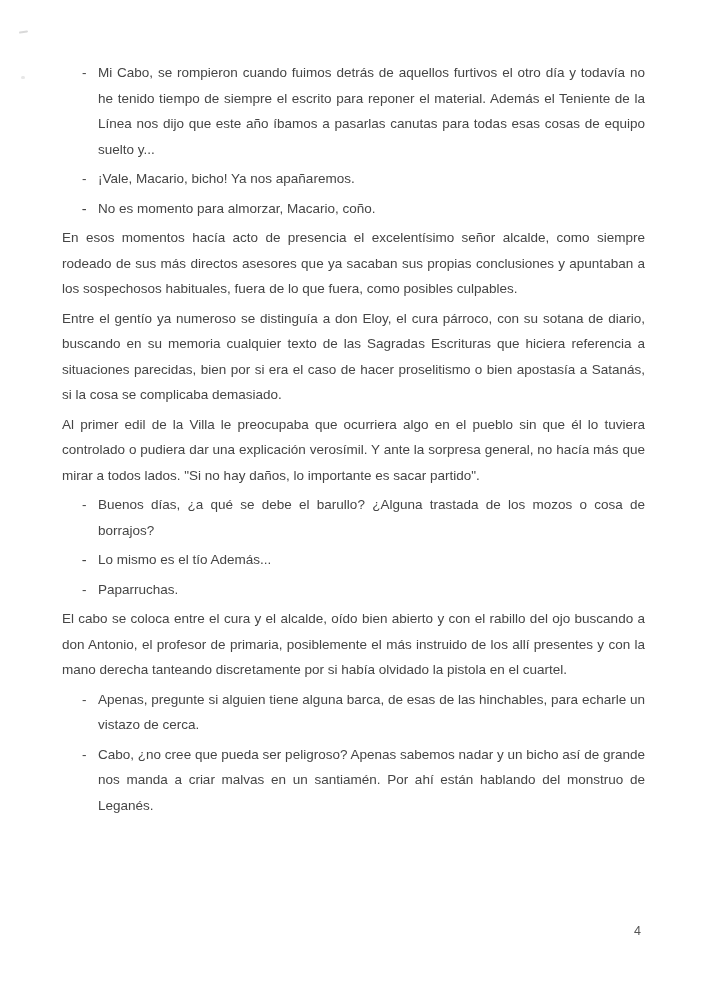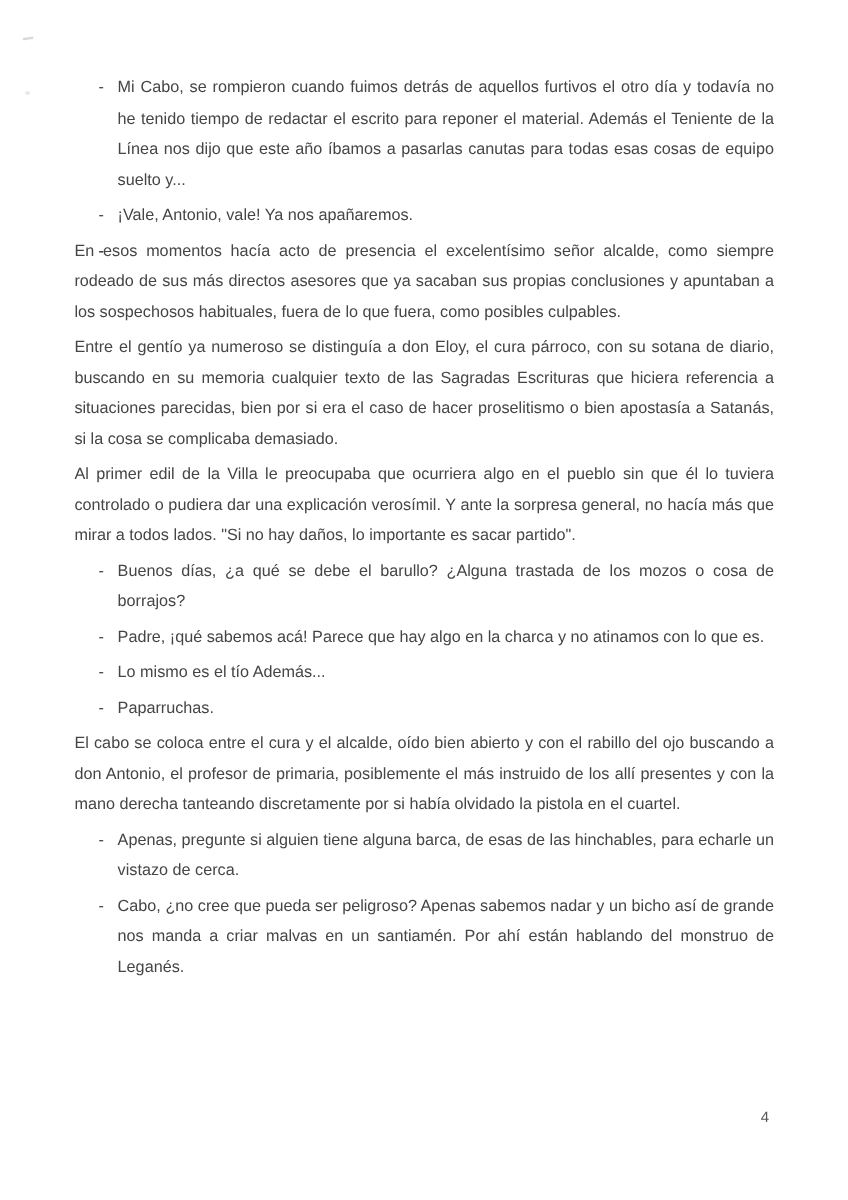--- a/index.html
+++ b/index.html
@@ -65,29 +65,29 @@
     opacity: 0.45;
   }
 </style>
 </head>
 <body>
 
 <div class="sheet">
   <span class="scan-artifact a1"></span>
   <span class="scan-artifact a2"></span>
   <main class="content">
-      <div class="block dialogue"><span class="dash">-</span><span class="text">Mi Cabo, se rompieron cuando fuimos detrás de aquellos furtivos el otro día y todavía no he tenido tiempo de redactar el escrito para reponer el material. Además el Teniente de la Línea nos dijo que este año íbamos a pasarlas canutas para todas esas cosas de equipo suelto y...</span></div>
-      <div class="block dialogue"><span class="dash">-</span><span class="text">¡Vale, Antonio, vale! Ya nos apañaremos.</span></div>
+      <div class="block dialogue"><span class="dash">-</span><span class="text">Mi Cabo, se rompieron cuando fuimos detrás de aquellos furtivos el otro día y todavía no he tenido tiempo de siempre el escrito para reponer el material. Además el Teniente de la Línea nos dijo que este año íbamos a pasarlas canutas para todas esas cosas de equipo suelto y...</span></div>
+      <div class="block dialogue"><span class="dash">-</span><span class="text">¡Vale, Macario, bicho! Ya nos apañaremos.</span></div>
       <div class="block dialogue"><span class="dash">-</span></div>
-      <div class="block dialogue"><span class="dash">-</span></div>
+      <div class="block dialogue"><span class="dash">-</span><span class="text">No es momento para almorzar, Macario, coño.</span></div>
       <div class="block paragraph"><span class="text">En esos momentos hacía acto de presencia el excelentísimo señor alcalde, como siempre rodeado de sus más directos asesores que ya sacaban sus propias conclusiones y apuntaban a los sospechosos habituales, fuera de lo que fuera, como posibles culpables.</span></div>
       <div class="block paragraph"><span class="text">Entre el gentío ya numeroso se distinguía a don Eloy, el cura párroco, con su sotana de diario, buscando en su memoria cualquier texto de las Sagradas Escrituras que hiciera referencia a situaciones parecidas, bien por si era el caso de hacer proselitismo o bien apostasía a Satanás, si la cosa se complicaba demasiado.</span></div>
       <div class="block paragraph"><span class="text">Al primer edil de la Villa le preocupaba que ocurriera algo en el pueblo sin que él lo tuviera controlado o pudiera dar una explicación verosímil. Y ante la sorpresa general, no hacía más que mirar a todos lados. "Si no hay daños, lo importante es sacar partido".</span></div>
       <div class="block dialogue"><span class="dash">-</span><span class="text">Buenos días, ¿a qué se debe el barullo? ¿Alguna trastada de los mozos o cosa de borrajos?</span></div>
-      <div class="block dialogue"><span class="dash">-</span><span class="text">Padre, ¡qué sabemos acá! Parece que hay algo en la charca y no atinamos con lo que es.</span></div>
+      <div class="block dialogue"><span class="dash">-</span></div>
       <div class="block dialogue"><span class="dash">-</span><span class="text">Lo mismo es el tío Además...</span></div>
       <div class="block dialogue"><span class="dash">-</span><span class="text">Paparruchas.</span></div>
       <div class="block paragraph"><span class="text">El cabo se coloca entre el cura y el alcalde, oído bien abierto y con el rabillo del ojo buscando a don Antonio, el profesor de primaria, posiblemente el más instruido de los allí presentes y con la mano derecha tanteando discretamente por si había olvidado la pistola en el cuartel.</span></div>
       <div class="block dialogue"><span class="dash">-</span><span class="text">Apenas, pregunte si alguien tiene alguna barca, de esas de las hinchables, para echarle un vistazo de cerca.</span></div>
       <div class="block dialogue"><span class="dash">-</span><span class="text">Cabo, ¿no cree que pueda ser peligroso? Apenas sabemos nadar y un bicho así de grande nos manda a criar malvas en un santiamén. Por ahí están hablando del monstruo de Leganés.</span></div>
     </main>
   <div class="page-number">4</div>
 </div>
 
 </body></html>

